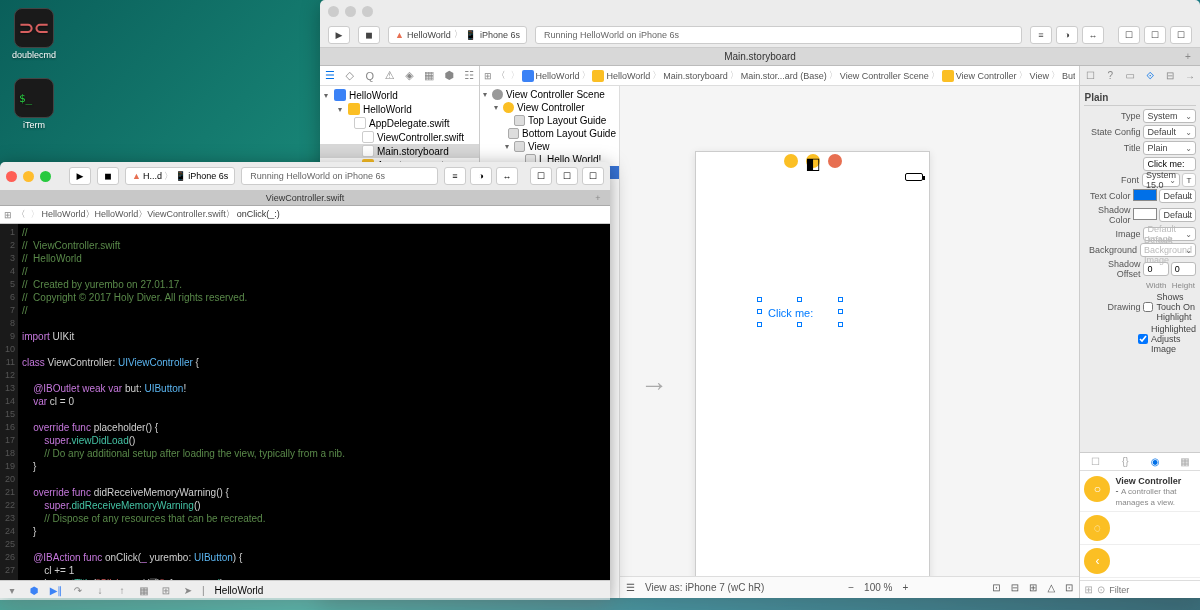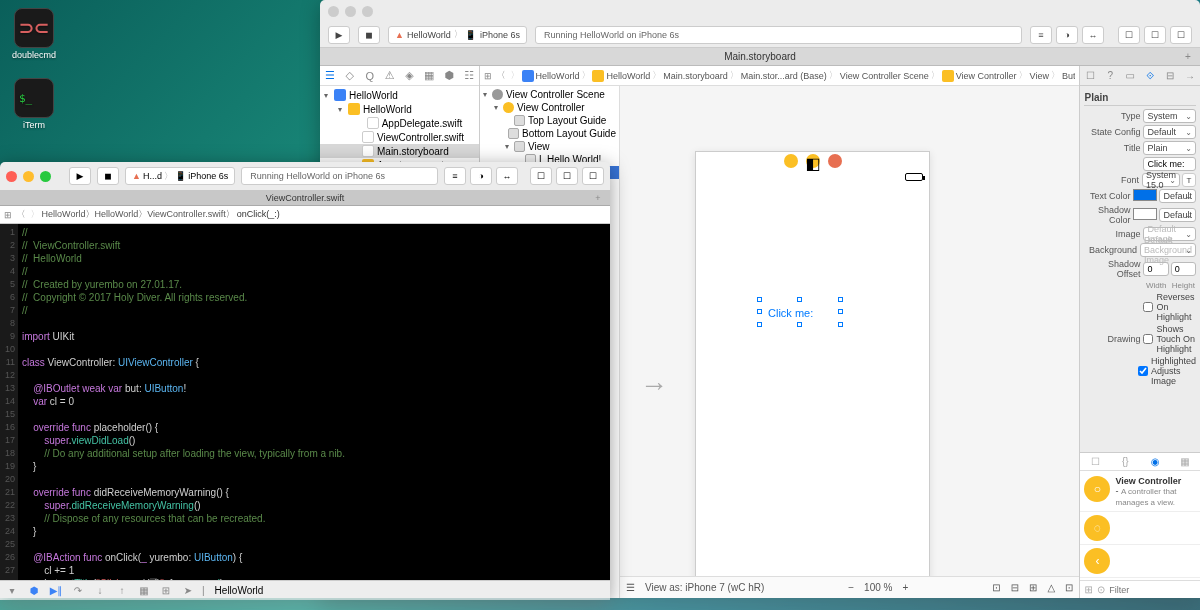--- a/index.html
+++ b/index.html
@@ -202,21 +202,21 @@
           <div class="nav-item" style="padding-left: 4px;">
             <span class="disc">▾</span>
             <span class="fico fico-proj"></span>
             <span>HelloWorld</span>
           </div>
           <div class="nav-item" style="padding-left: 18px;">
             <span class="disc">▾</span>
             <span class="fico fico-fold"></span>
             <span>HelloWorld</span>
           </div>
-          <div class="nav-item" style="padding-left: 24px; justify-content: center;">
+          <div class="nav-item" style="padding-left: 24px;">
             <span class="disc"></span>
             <span class="fico fico-swift"></span>
             <span>AppDelegate.swift</span>
           </div>
           <div class="nav-item" style="padding-left: 32px;">
             <span class="disc"></span>
             <span class="fico fico-swift"></span>
             <span>ViewController.swift</span>
           </div>
           <div class="nav-item sel" style="padding-left: 32px;">
@@ -453,27 +453,20 @@
             <div class="ctrl" style="display:flex;gap:2px">
               <input class="insp-input" style="flex: 1 1 0%;" value="0">
               <input class="insp-input" style="flex: 1 1 0%;" value="0">
             </div>
           </div>
         <div class="insp-row">
             <div class="lbl"></div>
             <div class="ctrl" style="display:flex;gap:2px;font-size:8px;color:#888">
               <span style="flex:1;text-align:center">Width</span>
               <span style="flex:1;text-align:center">Height</span>
-            </div>
-          </div>
-        <div class="insp-row">
-            <div class="lbl"></div>
-            <div class="ctrl insp-check">
-              <input type="checkbox" style="">
-              <span>Reverses On Highlight</span>
             </div>
           </div>
         <div class="insp-row">
             <div class="lbl">Drawing</div>
             <div class="ctrl insp-check">
               <input type="checkbox" style="">
               <span>Shows Touch On Highlight</span>
             </div>
           </div>
         <div class="insp-row">

